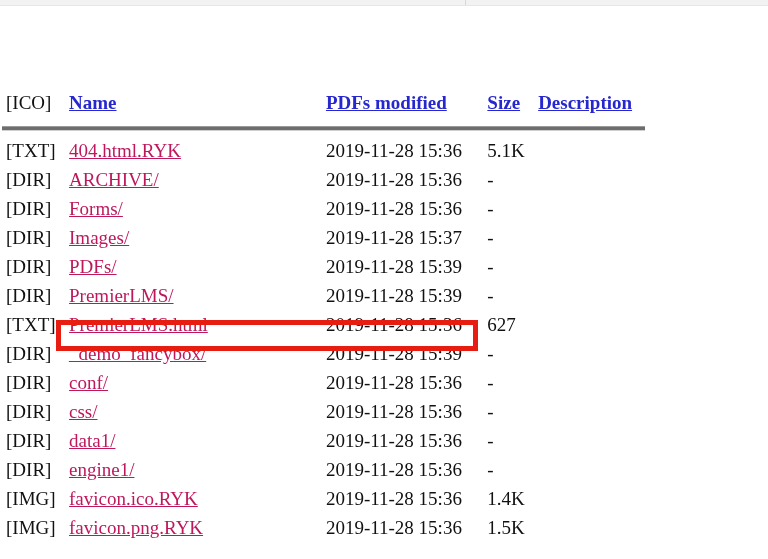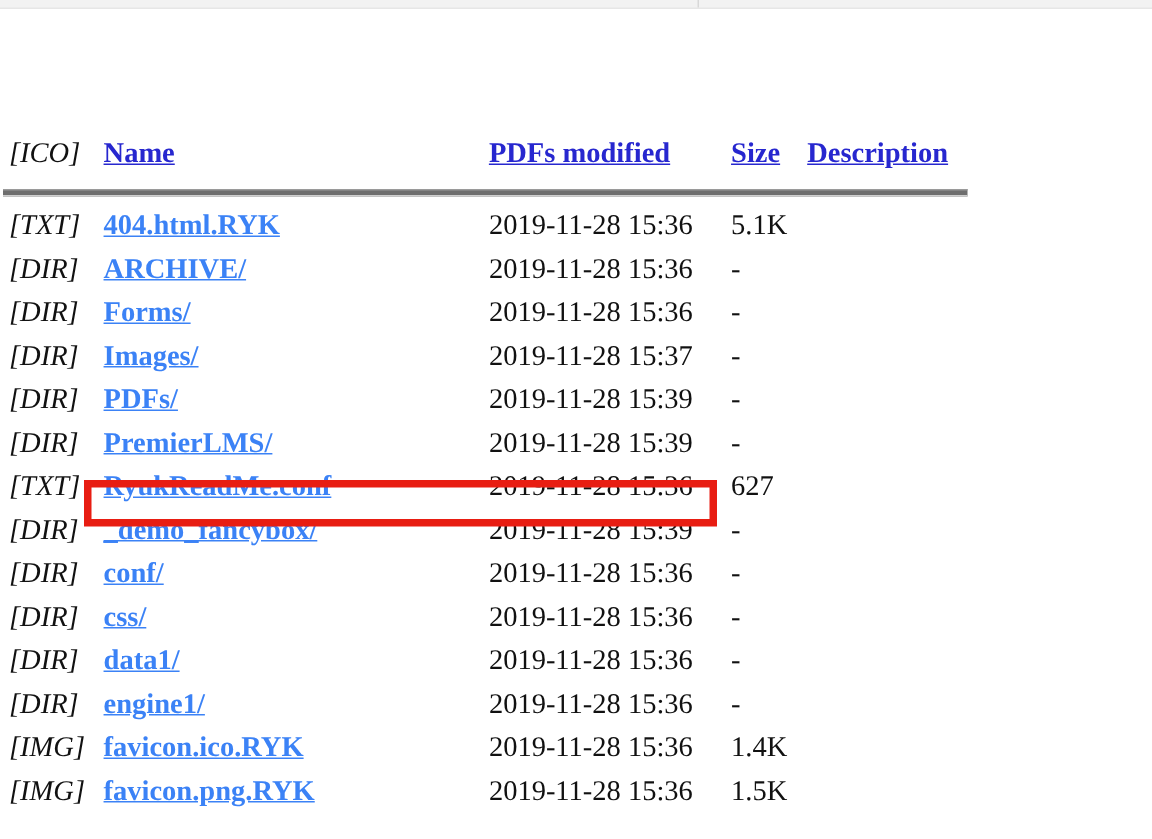--- a/index.html
+++ b/index.html
@@ -80,34 +80,33 @@
   
   .col-icon  { width: 62px;  padding-left: 6px !important; }
   .col-name  { width: 253px; }
   .col-date  { width: 159px; }
   .col-size  { width: 44px;  text-align: center; padding-right: 6px !important; }
   .col-desc  { width: 120px; }
 
   .head-row td { height: 34px; }
 
   a.idx-link {
-    color: #3b82f6;
+    color: #be185d;
     text-decoration: underline;
-    font-weight: bold;
+    font-weight: normal;
   }
 
   .head-row a.idx-link {
     font-weight: bold;
     color: #2727cf;
   }
 
   .icon-tag {
     color: #111111;
     font-size: 19px;
-    font-style: italic;
   }
 
   .rule-row td { padding: 0; height: 12px; }
   hr.index-rule {
     display: block;
     margin: 4px 0 5px 2px;
     padding: 0;
     width: 643px;
     height: 3px;
     border: 0;
@@ -207,21 +206,21 @@
         </tr>
         <tr class="file-row">
           <td class="col-icon"><span class="icon-tag">[DIR]</span></td>
           <td class="col-name"><a class="idx-link" href="#">PremierLMS/</a></td>
           <td class="col-date">2019-11-28 15:39</td>
           <td class="col-size size-cell">-</td>
           <td class="col-desc"></td>
         </tr>
         <tr class="file-row">
           <td class="col-icon"><span class="icon-tag">[TXT]</span></td>
-          <td class="col-name"><a class="idx-link" href="#">RyukReadMe.conf</a></td>
+          <td class="col-name"><a class="idx-link" href="#">PremierLMS.html</a></td>
           <td class="col-date">2019-11-28 15:36</td>
           <td class="col-size size-cell">627</td>
           <td class="col-desc"></td>
         </tr>
         <tr class="file-row">
           <td class="col-icon"><span class="icon-tag">[DIR]</span></td>
           <td class="col-name"><a class="idx-link" href="#">_demo_fancybox/</a></td>
           <td class="col-date">2019-11-28 15:39</td>
           <td class="col-size size-cell">-</td>
           <td class="col-desc"></td>

